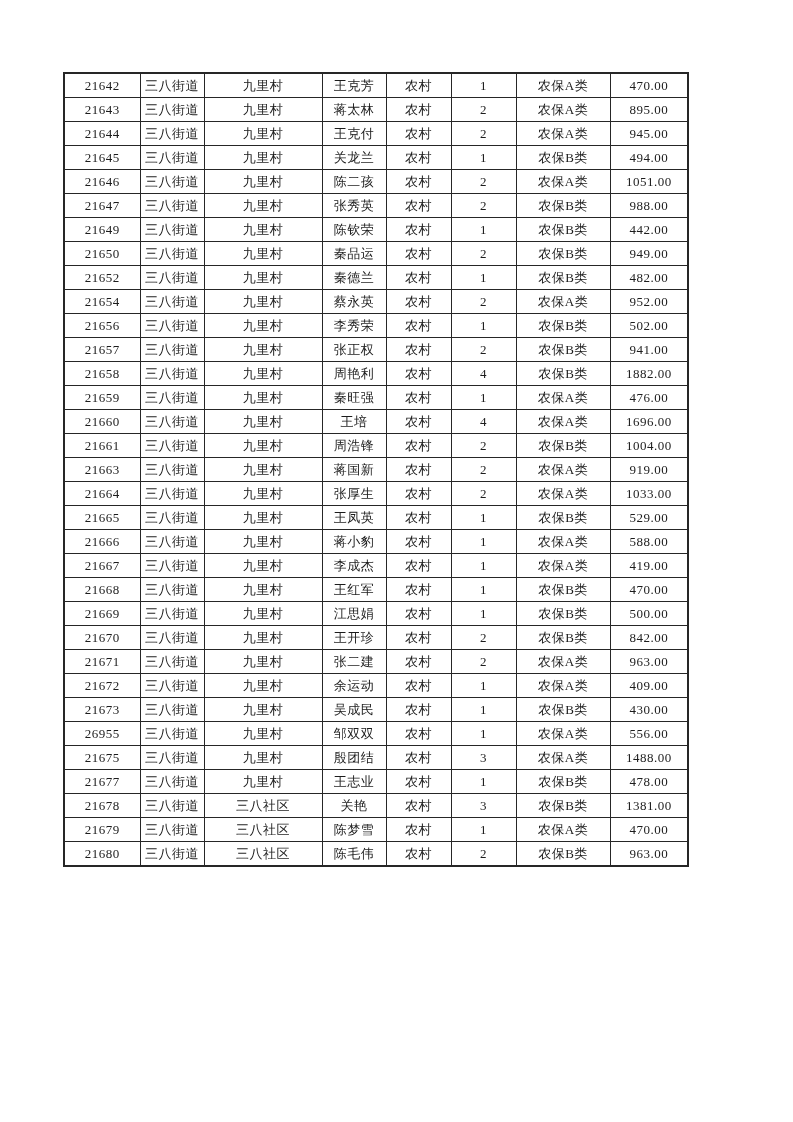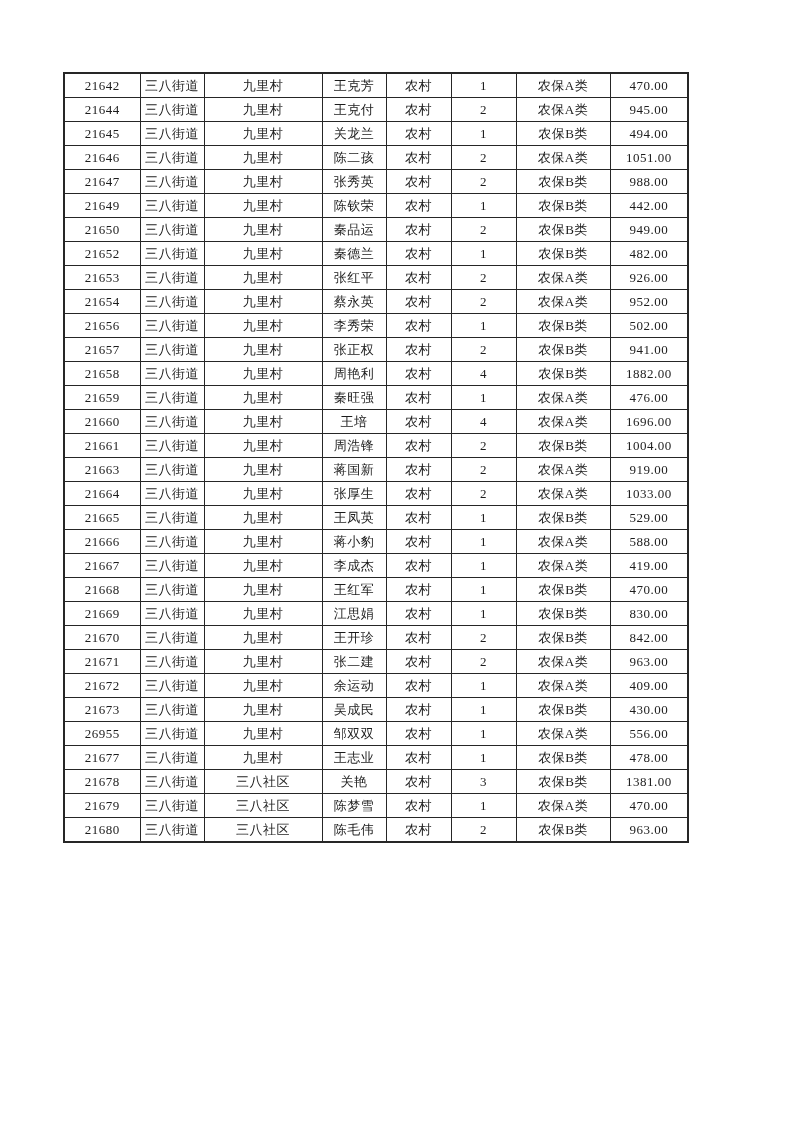--- a/index.html
+++ b/index.html
@@ -66,20 +66,30 @@
           <td>21642</td>
           <td>三八街道</td>
           <td>九里村</td>
           <td>王克芳</td>
           <td>农村</td>
           <td>1</td>
           <td>农保A类</td>
           <td>470.00</td>
         </tr>
         <tr>
+          <td>21643</td>
+          <td>三八街道</td>
+          <td>九里村</td>
+          <td>蒋太林</td>
+          <td>农村</td>
+          <td>2</td>
+          <td>农保A类</td>
+          <td>895.00</td>
+        </tr>
+        <tr>
           <td>21644</td>
           <td>三八街道</td>
           <td>九里村</td>
           <td>王克付</td>
           <td>农村</td>
           <td>2</td>
           <td>农保A类</td>
           <td>945.00</td>
         </tr>
         <tr>
@@ -136,30 +146,20 @@
           <td>21652</td>
           <td>三八街道</td>
           <td>九里村</td>
           <td>秦德兰</td>
           <td>农村</td>
           <td>1</td>
           <td>农保B类</td>
           <td>482.00</td>
         </tr>
         <tr>
-          <td>21653</td>
-          <td>三八街道</td>
-          <td>九里村</td>
-          <td>张红平</td>
-          <td>农村</td>
-          <td>2</td>
-          <td>农保A类</td>
-          <td>926.00</td>
-        </tr>
-        <tr>
           <td>21654</td>
           <td>三八街道</td>
           <td>九里村</td>
           <td>蔡永英</td>
           <td>农村</td>
           <td>2</td>
           <td>农保A类</td>
           <td>952.00</td>
         </tr>
         <tr>
@@ -283,21 +283,21 @@
           <td>470.00</td>
         </tr>
         <tr>
           <td>21669</td>
           <td>三八街道</td>
           <td>九里村</td>
           <td>江思娟</td>
           <td>农村</td>
           <td>1</td>
           <td>农保B类</td>
-          <td>830.00</td>
+          <td>500.00</td>
         </tr>
         <tr>
           <td>21670</td>
           <td>三八街道</td>
           <td>九里村</td>
           <td>王开珍</td>
           <td>农村</td>
           <td>2</td>
           <td>农保B类</td>
           <td>842.00</td>
@@ -334,20 +334,30 @@
         </tr>
         <tr>
           <td>26955</td>
           <td>三八街道</td>
           <td>九里村</td>
           <td>邹双双</td>
           <td>农村</td>
           <td>1</td>
           <td>农保A类</td>
           <td>556.00</td>
+        </tr>
+        <tr>
+          <td>21675</td>
+          <td>三八街道</td>
+          <td>九里村</td>
+          <td>殷团结</td>
+          <td>农村</td>
+          <td>3</td>
+          <td>农保A类</td>
+          <td>1488.00</td>
         </tr>
         <tr>
           <td>21677</td>
           <td>三八街道</td>
           <td>九里村</td>
           <td>王志业</td>
           <td>农村</td>
           <td>1</td>
           <td>农保B类</td>
           <td>478.00</td>

